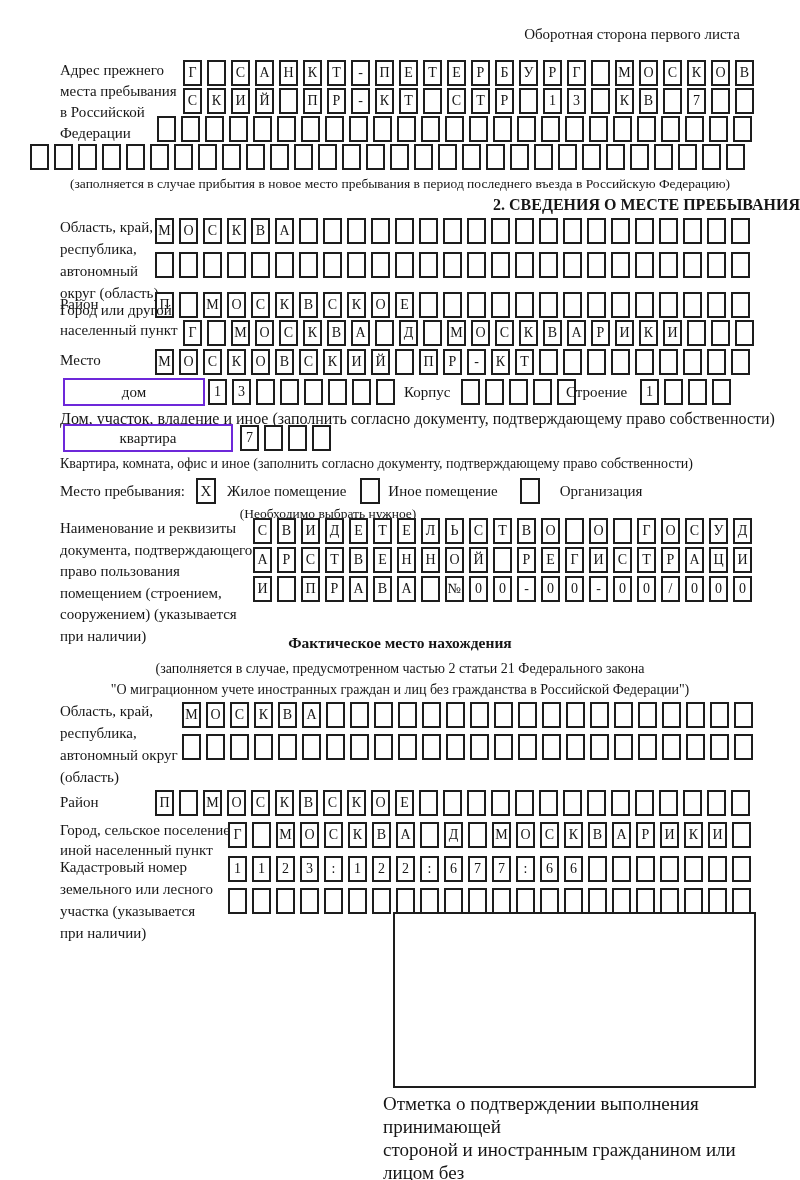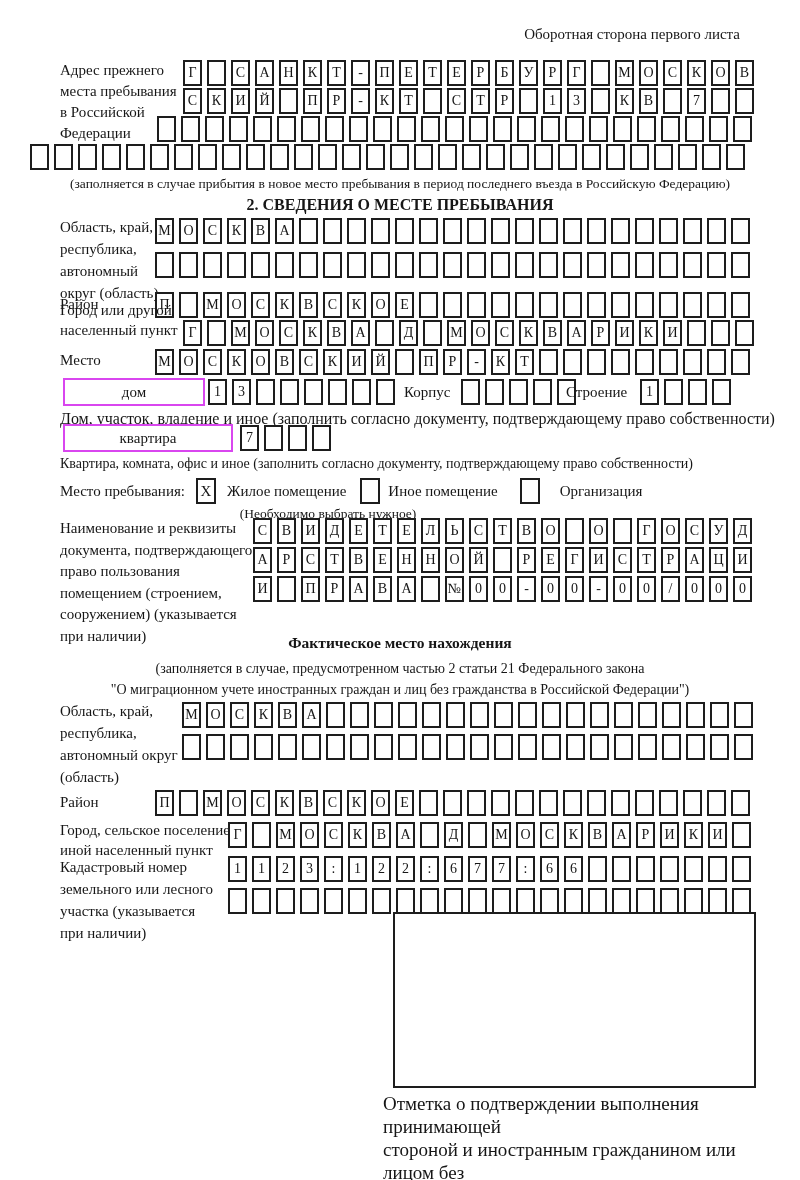--- a/index.html
+++ b/index.html
@@ -14,21 +14,21 @@
   .center{left:0;right:0;text-align:center;}
   .bold{font-weight:bold;}
   .row{position:absolute;white-space:nowrap;height:26px;}
   .cell{
     display:inline-flex;align-items:center;justify-content:center;
     width:19px;height:26px;border:2px solid #1d1d1d;box-sizing:border-box;
     margin-right:5px;font-size:14px;line-height:1;vertical-align:top;
     background:#fff;
   }
   .wide-box{
-    position:absolute;border:2px solid #d946ef;box-sizing:border-box;height:28px;
+    position:absolute;border:2px solid #6d28d9;box-sizing:border-box;height:28px;
     display:flex;align-items:center;justify-content:center;font-size:15px;background:#fff;
   }
   .chk{
     display:inline-flex;align-items:center;justify-content:center;
     width:20px;height:26px;border:2px solid #1d1d1d;box-sizing:border-box;
     font-size:15px;background:#fff;
   }
   .stay{display:flex;align-items:center;font-size:15px;}
   .stamp{position:absolute;border:2px solid #1d1d1d;background:#fff;}
   .caption{font-size:19px;line-height:23px;text-align:left;white-space:pre-line;}
@@ -41,21 +41,21 @@
 <div class="abs lbl" style="left:60px;top:60px;width:130px;">Адрес прежнего
 места пребывания
 в Российской
 Федерации</div>
 <div class="row" style="left:183px;top:60px;"><span class="cell">Г</span><span class="cell"></span><span class="cell">С</span><span class="cell">А</span><span class="cell">Н</span><span class="cell">К</span><span class="cell">Т</span><span class="cell">-</span><span class="cell">П</span><span class="cell">Е</span><span class="cell">Т</span><span class="cell">Е</span><span class="cell">Р</span><span class="cell">Б</span><span class="cell">У</span><span class="cell">Р</span><span class="cell">Г</span><span class="cell"></span><span class="cell">М</span><span class="cell">О</span><span class="cell">С</span><span class="cell">К</span><span class="cell">О</span><span class="cell">В</span></div>
 <div class="row" style="left:183px;top:88px;"><span class="cell">С</span><span class="cell">К</span><span class="cell">И</span><span class="cell">Й</span><span class="cell"></span><span class="cell">П</span><span class="cell">Р</span><span class="cell">-</span><span class="cell">К</span><span class="cell">Т</span><span class="cell"></span><span class="cell">С</span><span class="cell">Т</span><span class="cell">Р</span><span class="cell"></span><span class="cell">1</span><span class="cell">3</span><span class="cell"></span><span class="cell">К</span><span class="cell">В</span><span class="cell"></span><span class="cell">7</span><span class="cell"></span><span class="cell"></span></div>
 <div class="row" style="left:157px;top:116px;"><span class="cell"></span><span class="cell"></span><span class="cell"></span><span class="cell"></span><span class="cell"></span><span class="cell"></span><span class="cell"></span><span class="cell"></span><span class="cell"></span><span class="cell"></span><span class="cell"></span><span class="cell"></span><span class="cell"></span><span class="cell"></span><span class="cell"></span><span class="cell"></span><span class="cell"></span><span class="cell"></span><span class="cell"></span><span class="cell"></span><span class="cell"></span><span class="cell"></span><span class="cell"></span><span class="cell"></span><span class="cell"></span></div>
 <div class="row" style="left:30px;top:144px;"><span class="cell"></span><span class="cell"></span><span class="cell"></span><span class="cell"></span><span class="cell"></span><span class="cell"></span><span class="cell"></span><span class="cell"></span><span class="cell"></span><span class="cell"></span><span class="cell"></span><span class="cell"></span><span class="cell"></span><span class="cell"></span><span class="cell"></span><span class="cell"></span><span class="cell"></span><span class="cell"></span><span class="cell"></span><span class="cell"></span><span class="cell"></span><span class="cell"></span><span class="cell"></span><span class="cell"></span><span class="cell"></span><span class="cell"></span><span class="cell"></span><span class="cell"></span><span class="cell"></span><span class="cell"></span></div>
 <div class="abs note center" style="top:174px;">(заполняется в случае прибытия в новое место пребывания в период последнего въезда в Российскую Федерацию)</div>
 
-<div class="abs center bold" style="top:196px;font-size:16px;">2. СВЕДЕНИЯ О МЕСТЕ ПРЕБЫВАНИЯ</div>
+<div class="abs center bold" style="top:196px;font-size:16px;text-align:right;">2. СВЕДЕНИЯ О МЕСТЕ ПРЕБЫВАНИЯ</div>
 
 <div class="abs lbl" style="left:60px;top:216px;width:130px;line-height:22px;">Область, край,
 республика,
 автономный
 округ (область)</div>
 <div class="row" style="left:155px;top:218px;"><span class="cell">М</span><span class="cell">О</span><span class="cell">С</span><span class="cell">К</span><span class="cell">В</span><span class="cell">А</span><span class="cell"></span><span class="cell"></span><span class="cell"></span><span class="cell"></span><span class="cell"></span><span class="cell"></span><span class="cell"></span><span class="cell"></span><span class="cell"></span><span class="cell"></span><span class="cell"></span><span class="cell"></span><span class="cell"></span><span class="cell"></span><span class="cell"></span><span class="cell"></span><span class="cell"></span><span class="cell"></span><span class="cell"></span></div>
 <div class="row" style="left:155px;top:252px;"><span class="cell"></span><span class="cell"></span><span class="cell"></span><span class="cell"></span><span class="cell"></span><span class="cell"></span><span class="cell"></span><span class="cell"></span><span class="cell"></span><span class="cell"></span><span class="cell"></span><span class="cell"></span><span class="cell"></span><span class="cell"></span><span class="cell"></span><span class="cell"></span><span class="cell"></span><span class="cell"></span><span class="cell"></span><span class="cell"></span><span class="cell"></span><span class="cell"></span><span class="cell"></span><span class="cell"></span><span class="cell"></span></div>
 
 <div class="abs lbl" style="left:60px;top:294px;">Район</div>
 <div class="row" style="left:155px;top:292px;"><span class="cell">П</span><span class="cell"></span><span class="cell">М</span><span class="cell">О</span><span class="cell">С</span><span class="cell">К</span><span class="cell">В</span><span class="cell">С</span><span class="cell">К</span><span class="cell">О</span><span class="cell">Е</span><span class="cell"></span><span class="cell"></span><span class="cell"></span><span class="cell"></span><span class="cell"></span><span class="cell"></span><span class="cell"></span><span class="cell"></span><span class="cell"></span><span class="cell"></span><span class="cell"></span><span class="cell"></span><span class="cell"></span><span class="cell"></span></div>

